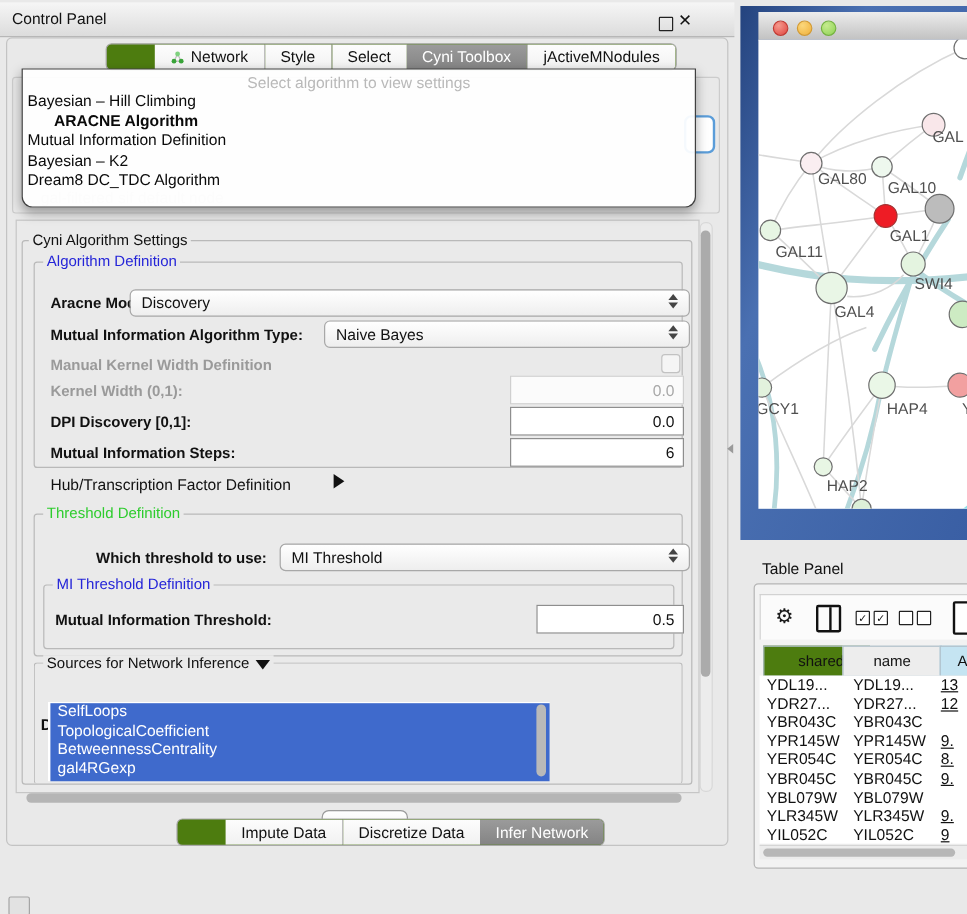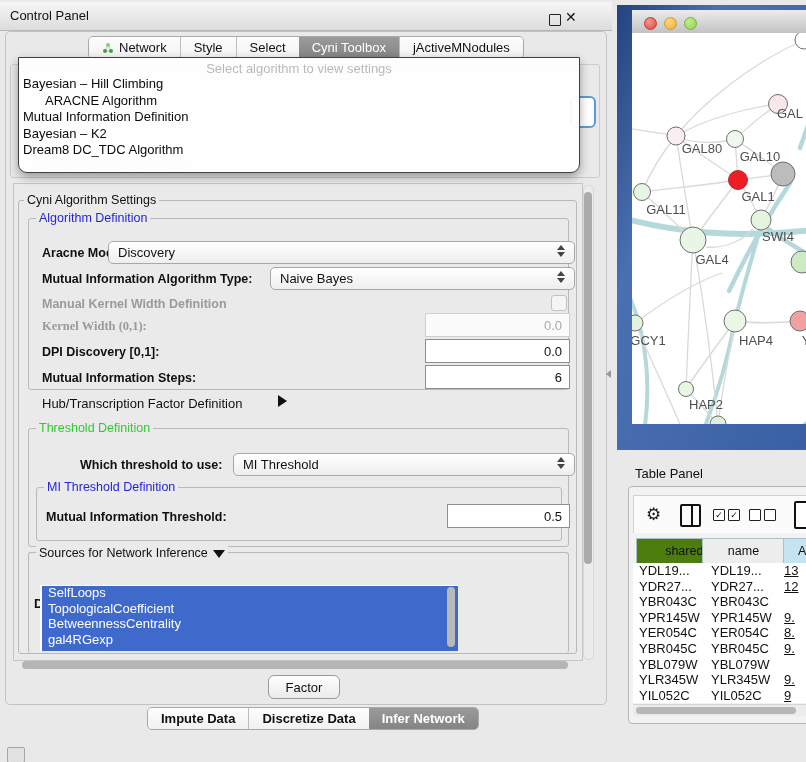--- a/index.html
+++ b/index.html
@@ -8,37 +8,37 @@
   .abs{position:absolute;}
   
   .cp-titlebar{left:0;top:2px;width:612px;height:28px;
     background:linear-gradient(#f6f6f6,#dcdcdc);border-bottom:1px solid #b7b7b7;}
   .cp-title{left:10px;top:8px;font-size:13px;color:#111;}
   .float-ico{left:549px;top:14px;width:10px;height:10px;border:1.5px solid #222;border-radius:1px;background:transparent;}
   .close-ico{left:565px;top:9px;font-size:14px;font-weight:bold;color:#111;}
   .cp-body{left:5px;top:31px;width:600px;height:672px;background:#e9e9e9;
     border:1px solid #c3c3c3;border-radius:5px;}
   
-  .seg-group{display:flex;border:1px solid #a9a9a9;border-radius:5px;overflow:hidden;background:#f0abfc;height:21px;}
+  .seg-group{display:flex;border:1px solid #a9a9a9;border-radius:5px;overflow:hidden;background:#4d7c0f;height:21px;padding-left:40px;}
   .seg{display:flex;align-items:center;padding:0 13px;font-size:13px;color:#111;cursor:default;background:linear-gradient(#fdfdfd,#f1f1f1);}
   .seg + .seg{border-left:1px solid #bdbdbd;}
   .seg.sel{background:linear-gradient(#9b9b9b,#848484);color:#fff;border-left:none;}
   .seg .tabico{margin-right:5px;display:inline-block;width:12px;height:12px;}
   #tabs-top{left:88px;top:36px;}
-  #tabs-bottom{left:147px;top:707px;font-weight:bold;}
+  #tabs-bottom{left:147px;top:682px;}
   
   .ghost-box{left:10px;top:64px;width:588px;height:112px;border:1px solid #cccccc;border-radius:3px;}
   .ghost-text{font-size:13px;color:#c6c6c6;}
   .focus-combo{left:570px;top:96px;width:22px;height:28px;background:#fff;border:2px solid #5b9dd9;border-radius:6px;}
   
   .popup{left:18px;top:57px;width:560px;height:114px;background:rgba(255,255,255,0.94);
     border:1px solid #404040;border-radius:0 0 9px 9px;box-shadow:0 4px 10px rgba(0,0,0,0.35);z-index:9;}
   .popup-ph{text-align:center;color:#b9b9b9;font-size:13px;margin-top:3px;}
   .popup-item{font-size:13px;color:#0a0a0a;padding:1px 4px;line-height:14.6px;}
-  .popup-item.bold{font-weight:normal;padding-left:26px;}
+  .popup-item.bold{font-weight:bold;padding-left:26px;}
   
   .settings-pane{left:13px;top:183px;width:568px;height:476px;background:#eaeaea;border:1px solid #c6c6c6;}
   .vscroll{left:583px;top:185px;width:9px;height:473px;background:#ececec;border:1px solid #d8d8d8;border-radius:5px;}
   .vscroll-thumb{left:584px;top:192px;width:8px;height:372px;background:#ababab;border-radius:5px;}
   .hscroll-thumb{left:22px;top:661px;width:546px;height:8px;background:#b5b5b5;border-radius:5px;}
   .group{border:1px solid #b9b9b9;border-radius:3px;}
   .group-label{font-size:12.5px;background:#eaeaea;padding:0 3px;white-space:nowrap;}
   .lbl{font-size:12.5px;font-weight:bold;color:#111;white-space:nowrap;}
   .lbl.dis{color:#9a9a9a;}
   .combo{background:linear-gradient(#ffffff,#eeeeee);border:1px solid #a8a8a8;border-radius:5px;
@@ -161,21 +161,21 @@
   <span>Naive Bayes</span>
   <span class="combo-arrows">
       <div class="arr-up"></div>
       <div class="arr-dn"></div>
     </span>
 </div>
 
 <div class="abs lbl dis" style="left:42px;top:297px;">Manual Kernel Width Definition</div>
 <div class="abs checkbox" style="left:551px;top:295px;"></div>
 
-<div class="abs lbl dis" style="left:42px;top:319px;font-family:Liberation Serif, serif;">Kernel Width (0,1):</div>
+<div class="abs lbl dis" style="left:42px;top:319px;">Kernel Width (0,1):</div>
 <div class="abs field dis" style="left:425px;top:313px;width:136px;height:22px;">0.0</div>
 
 <div class="abs lbl" style="left:42px;top:345px;">DPI Discovery [0,1]:</div>
 <div class="abs field" style="left:425px;top:339px;width:136px;height:22px;">0.0</div>
 
 <div class="abs lbl" style="left:42px;top:371px;">Mutual Information Steps:</div>
 <div class="abs field" style="left:425px;top:365px;width:136px;height:22px;">6</div>
 
 <div class="abs" style="left:42px;top:396px;font-size:13px;color:#111;">Hub/Transcription Factor Definition</div>
 <div class="abs tri-right" style="left:278px;top:395px;"></div>

